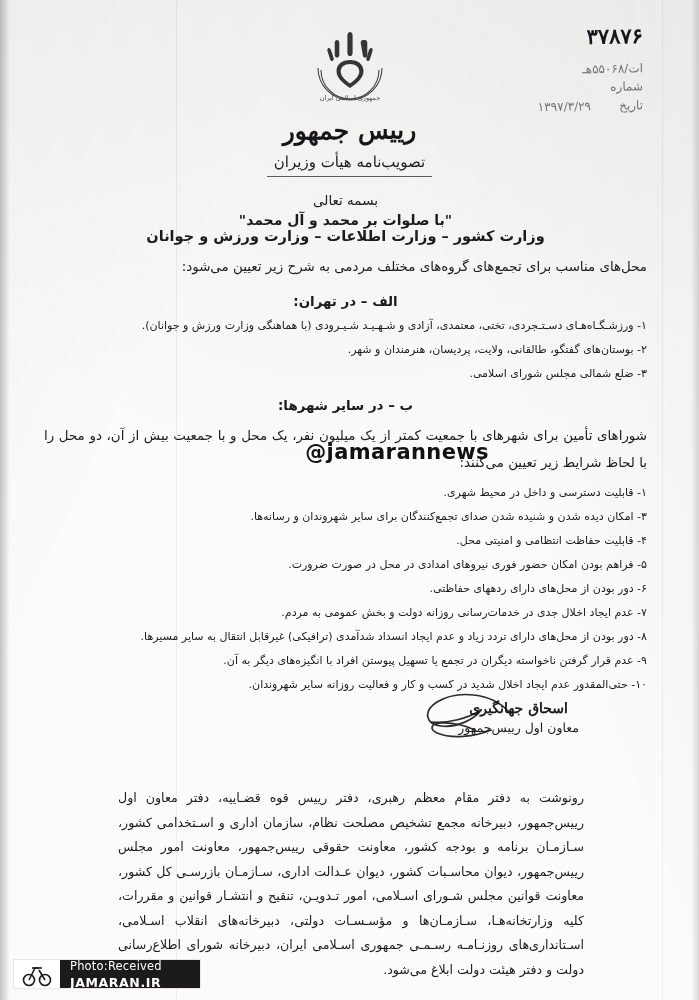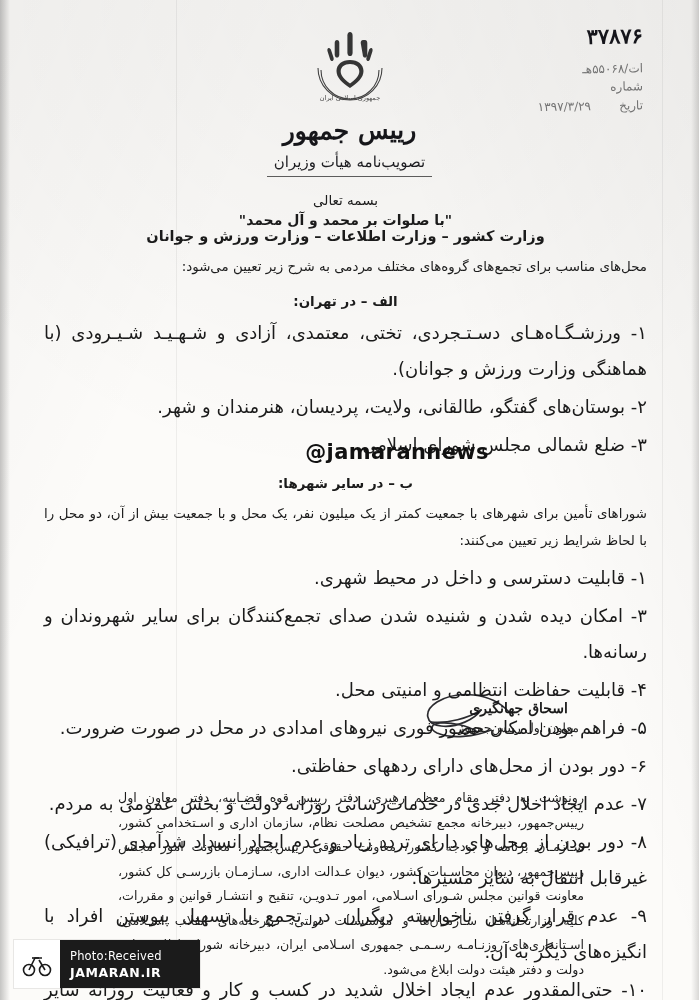--- a/index.html
+++ b/index.html
@@ -162,21 +162,21 @@
     font-size: 13.4px;
     font-weight: 700;
     text-align: center;
   }
   ul.items, ol.items {
     list-style: none;
     margin: 6px 0 0;
     padding: 0;
   }
   ul.items li {
-    font-size: 18px;
+    font-size: 11px;
     line-height: 2.0;
     margin-top: 2px;
     text-align: justify;
   }
 
   
   .watermark {
     position: absolute;
     top: 440px;
     right: 210px;
@@ -227,21 +227,21 @@
     font-size: 12.6px;
     line-height: 1.95;
     letter-spacing: 0.2px;
   }
 
   
   .credit-bar {
     position: absolute;
     left: 14px;
     bottom: 12px;
-    height: 48px;
+    height: 28px;
     display: flex;
     align-items: stretch;
     direction: ltr;
     box-shadow: 0 0 0 1px rgba(0,0,0,0.08);
   }
   .credit-logo {
     width: 46px;
     background: #ffffff;
     display: flex;
     align-items: center;

